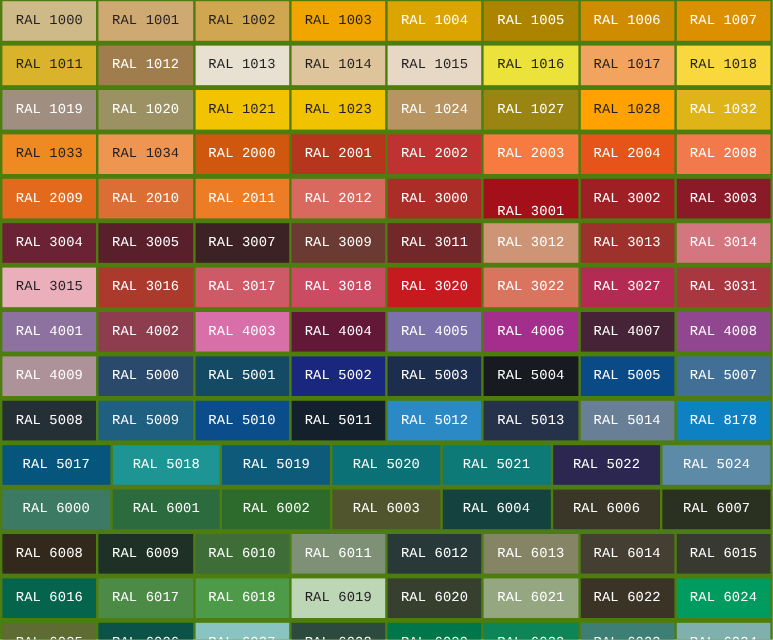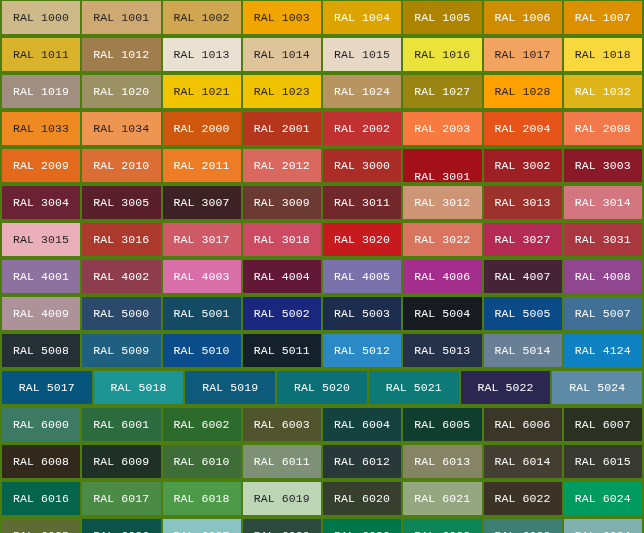--- a/index.html
+++ b/index.html
@@ -308,21 +308,21 @@
       <div class="ral-swatch" style="background: rgb(43, 138, 198); color: rgb(255, 255, 255);">
         <span class="ral-label">RAL 5012</span>
       </div>
       <div class="ral-swatch" style="background: rgb(38, 50, 74); color: rgb(255, 255, 255);">
         <span class="ral-label">RAL 5013</span>
       </div>
       <div class="ral-swatch" style="background: rgb(104, 127, 150); color: rgb(255, 255, 255);">
         <span class="ral-label">RAL 5014</span>
       </div>
       <div class="ral-swatch" style="background: rgb(14, 129, 195); color: rgb(255, 255, 255);">
-        <span class="ral-label">RAL 4124</span>
+        <span class="ral-label">RAL 8178</span>
       </div>
     </div>
     <div class="ral-row">
       <div class="ral-swatch" style="background: rgb(6, 85, 125); color: rgb(255, 255, 255);">
         <span class="ral-label">RAL 5017</span>
       </div>
       <div class="ral-swatch" style="background: rgb(28, 149, 148); color: rgb(255, 255, 255);">
         <span class="ral-label">RAL 5018</span>
       </div>
       <div class="ral-swatch" style="background: rgb(14, 90, 122); color: rgb(255, 255, 255);">
@@ -349,23 +349,20 @@
         <span class="ral-label">RAL 6001</span>
       </div>
       <div class="ral-swatch" style="background: rgb(44, 107, 43); color: rgb(255, 255, 255);">
         <span class="ral-label">RAL 6002</span>
       </div>
       <div class="ral-swatch" style="background: rgb(81, 85, 46); color: rgb(255, 255, 255);">
         <span class="ral-label">RAL 6003</span>
       </div>
       <div class="ral-swatch" style="background: rgb(20, 67, 63); color: rgb(255, 255, 255);">
         <span class="ral-label">RAL 6004</span>
-      </div>
-      <div class="ral-swatch" style="background: rgb(15, 61, 46); color: rgb(255, 255, 255);">
-        <span class="ral-label">RAL 6005</span>
       </div>
       <div class="ral-swatch" style="background: rgb(58, 55, 40); color: rgb(255, 255, 255);">
         <span class="ral-label">RAL 6006</span>
       </div>
       <div class="ral-swatch" style="background: rgb(43, 49, 33); color: rgb(255, 255, 255);">
         <span class="ral-label">RAL 6007</span>
       </div>
     </div>
     <div class="ral-row">
       <div class="ral-swatch" style="background: rgb(50, 41, 28); color: rgb(255, 255, 255);">

